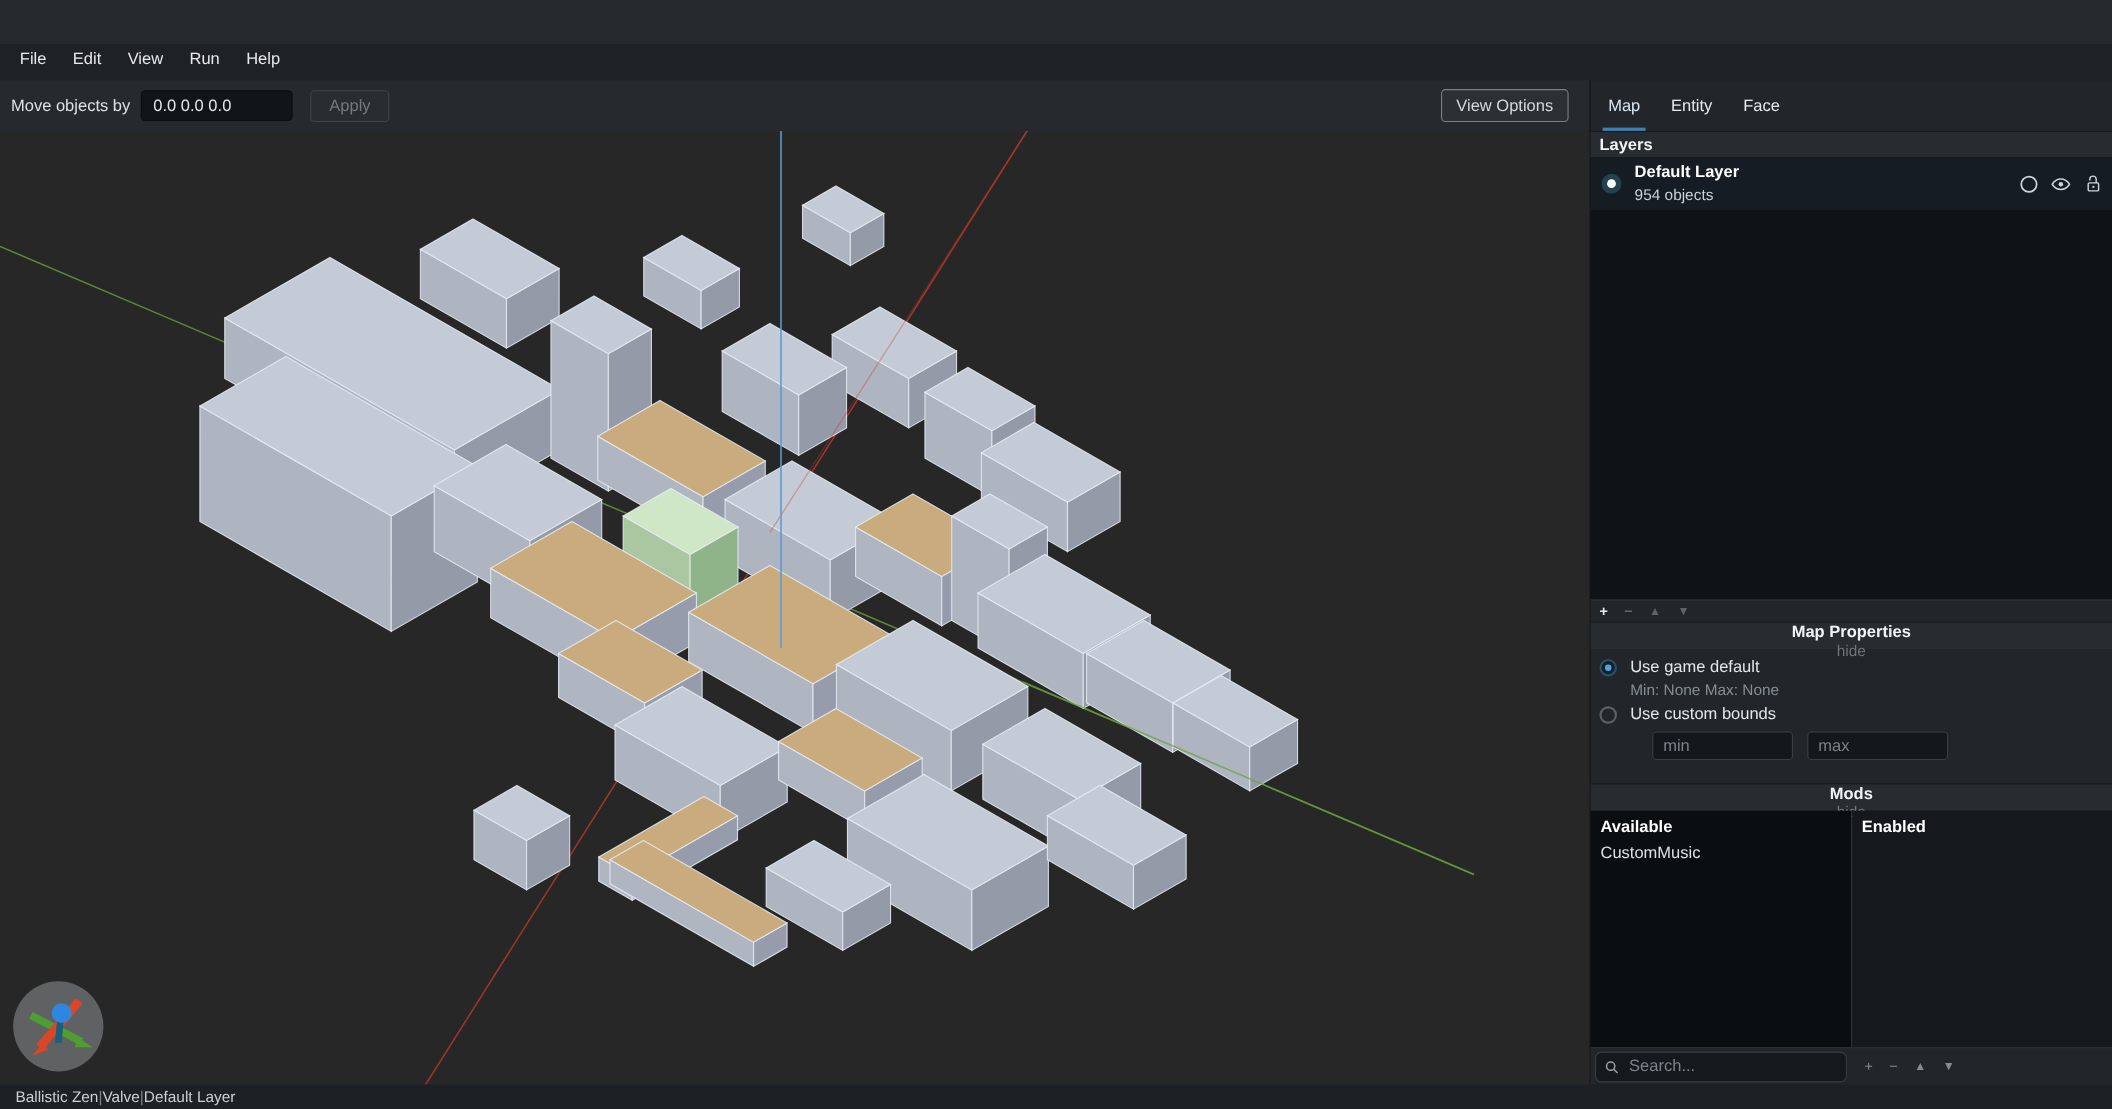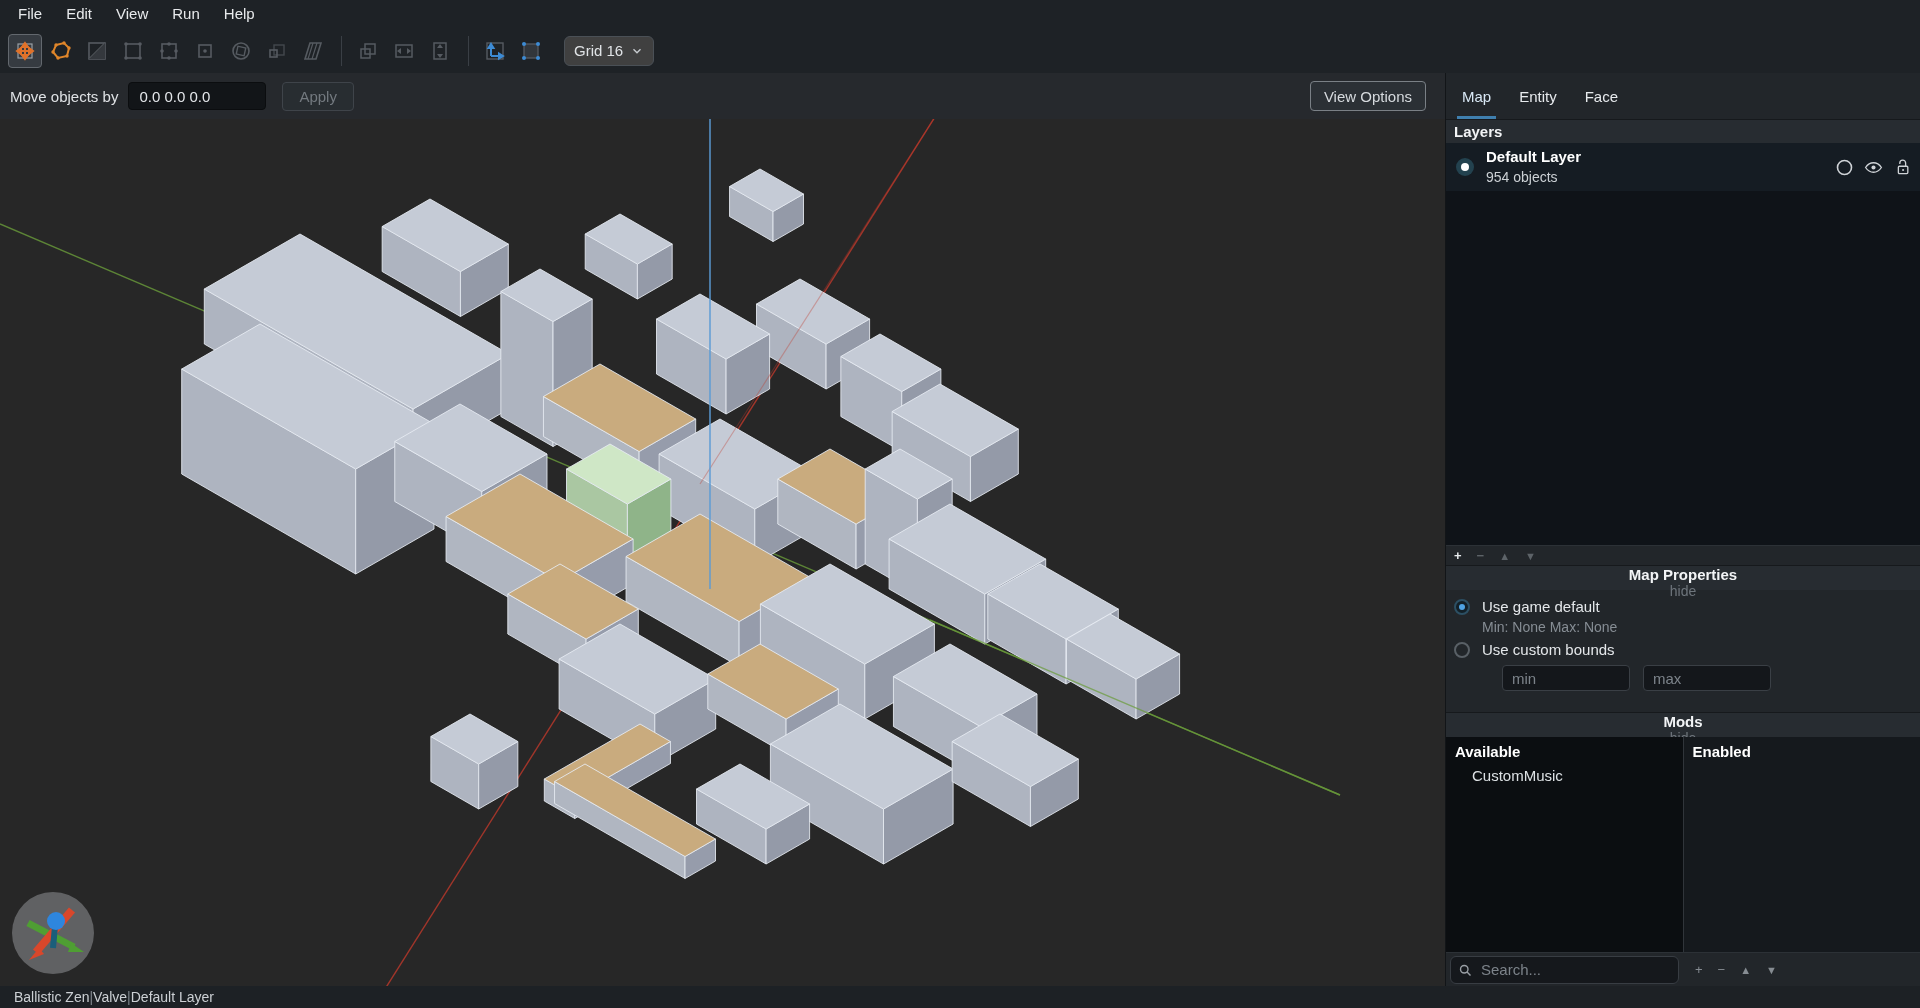--- a/index.html
+++ b/index.html
@@ -1,20 +1,20 @@
 <!DOCTYPE html>
 <html><head>
 <meta charset="utf-8">
 <style>
   * { margin:0; padding:0; box-sizing:border-box; }
   html,body { width:1920px; height:1008px; overflow:hidden; background:#26292d;
     font-family:"Liberation Sans", sans-serif; color:#e6e9ec; }
 
   
-  .menubar { height:28px; background:#1e2226; display:flex; align-items:center; padding-left:6px; }
+  .menubar { height:28px; background:#1e2226; display:flex; align-items:center; padding-left:6px;margin-top:40px; }
   .menu-item { font-size:15px; color:#e8eaec; padding:0 12px; line-height:28px; cursor:default; }
   .toolbar { height:45px; background:#1e2226; display:flex; align-items:center; padding-left:8px; }
   .tool-btn { width:34px; height:34px; display:flex; align-items:center; justify-content:center;
     border-radius:4px; border:1px solid transparent; margin-right:2px; }
   .tool-btn.active { background:#363b41; border-color:#63686e; }
   .tb-sep { width:1px; height:30px; background:#3a3f45; margin:0 9px; }
   .grid-select { margin-left:14px; width:90px; height:30px; border:1px solid #4a5056; border-radius:6px;
     background:#404040; color:#e0e3e6; font-size:15px; display:flex; align-items:center;
     justify-content:space-between; padding:0 9px; }
 
@@ -73,21 +73,21 @@
   .bounds-input { width:128px; height:26px; background:#14171b; border:1px solid #3a3f45; border-radius:4px;
     color:#e3e6e9; font-size:15px; padding:0 9px; outline:none; font-family:"Liberation Sans",sans-serif; }
   .bounds-input::placeholder, .move-input::placeholder, .search-input::placeholder { color:#7c838a; }
 
   .mods-columns { height:215px; display:flex; }
   .mods-col { width:237px; display:flex; flex-direction:column; }
   .mods-col.available { background:#0b0e11; }
   .mods-col.enabled { background:#15191d; }
   .mods-col-sep { width:1px; background:#30353a; }
   .mods-col-header { font-weight:bold; font-size:15px; color:#ffffff; padding:6px 9px 4px; }
-  .mods-item { font-size:15px; color:#dde1e4; padding:3px 26px; }
+  .mods-item { font-size:15px; color:#dde1e4; padding:3px 9px; }
 
   .search-row { height:34px; display:flex; align-items:center; background:#22262a; border-top:1px solid #2c3136; }
   .search-wrap { width:237px; display:flex; align-items:center; position:relative; }
   .search-input { width:229px; height:28px; margin:0 4px; background:#15181c; border:1px solid #383d43;
     border-radius:6px; color:#d9dde0; font-size:15px; padding:0 8px 0 30px; outline:none;
     font-family:"Liberation Sans",sans-serif; }
   .search-icon-box { position:absolute; left:12px; top:7px; }
   .search-buttons { display:flex; align-items:center; gap:15px; padding-left:12px; font-size:13px; }
   .sb { color:#868c92; }
   .sb.tri { font-size:11px; }

